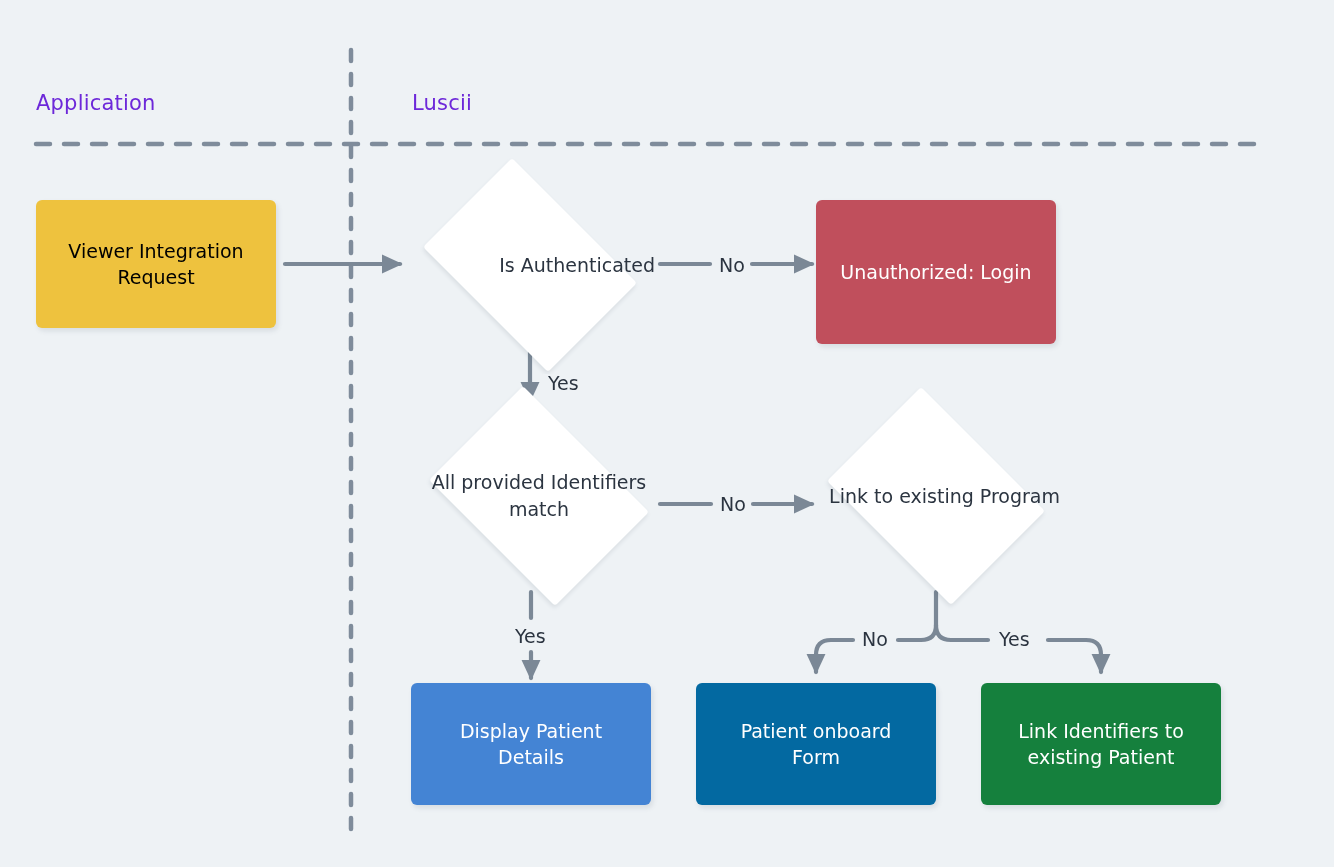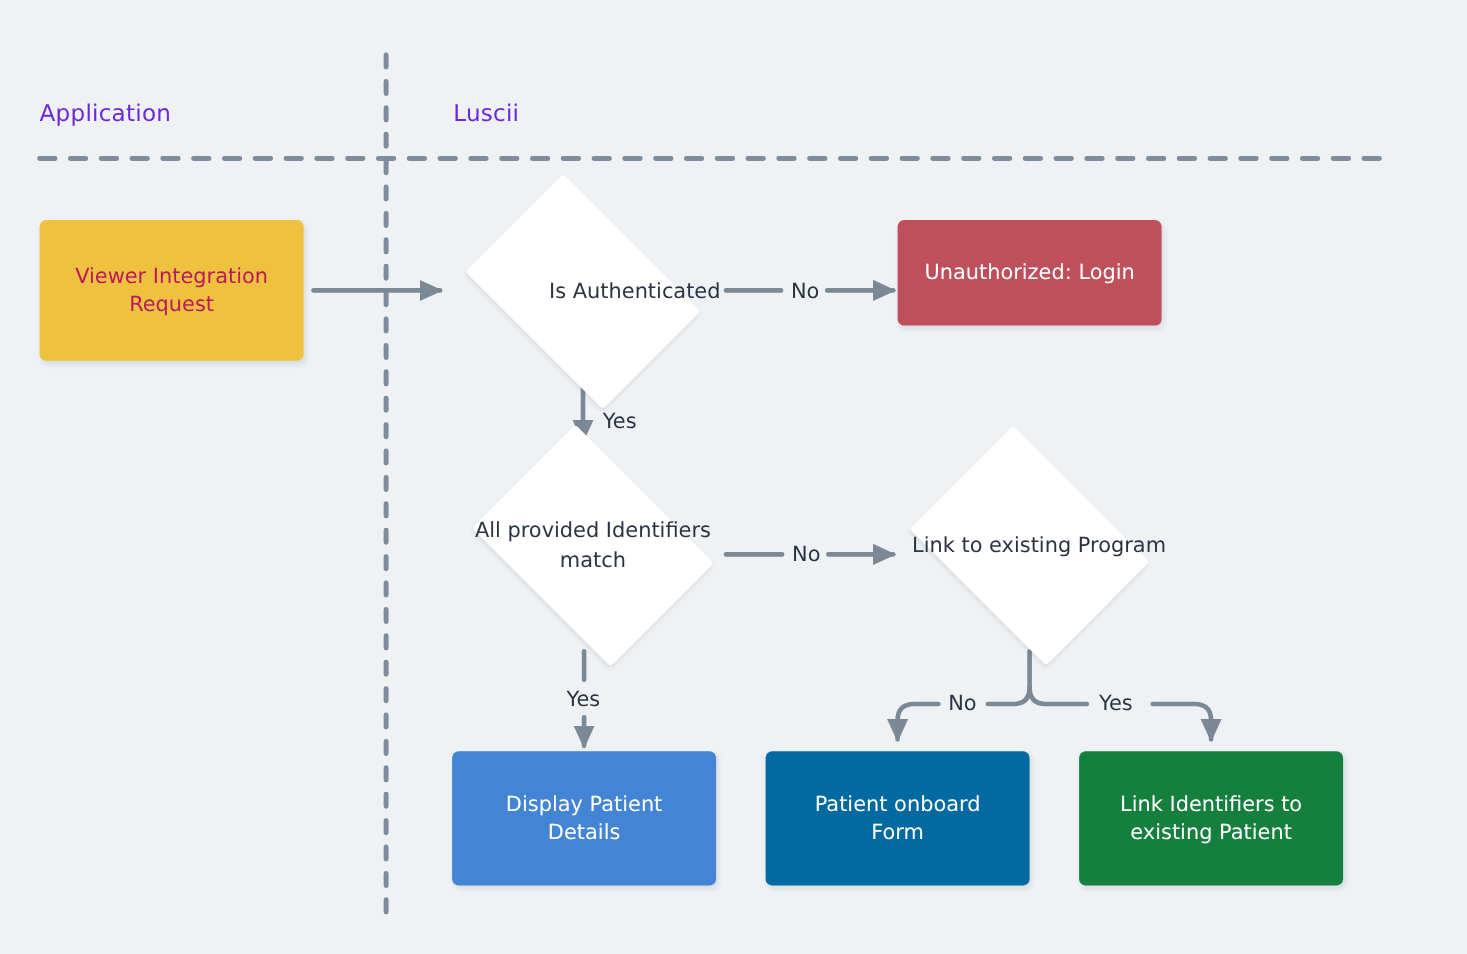--- a/index.html
+++ b/index.html
@@ -129,35 +129,35 @@
       <path d="M 853 640 L 831 640 Q 816 640 816 655 L 816 672" marker-end="url(#arrow)"></path>
 
       <path d="M 936 625 Q 936 640 951 640 L 988 640"></path>
       <path d="M 1048 640 L 1086 640 Q 1101 640 1101 655 L 1101 672" marker-end="url(#arrow)"></path>
     </g>
   </svg>
 
   <div class="lane-label" style="left:36px; top:91px;">Application</div>
   <div class="lane-label" style="left:412px; top:91px;">Luscii</div>
 
-  <div class="node box" style="left:36px; top:200px; width:240px; height:128px; background:#eec23e; color:#be185d; flex-direction:column;">
+  <div class="node box" style="left:36px; top:200px; width:240px; height:128px; background:#eec23e; color:#000000; flex-direction:column;">
     <span class="txt">Viewer Integration</span>
     <span class="txt">Request</span>
   </div>
 
   <div class="diamond-wrap" style="left:405px; top:176px; width:250px; height:178px;">
     <div class="diamond-shape"></div>
     <div class="diamond-label">
       <div>
         <span class="txt">Is Authenticated</span>
       </div>
     </div>
   </div>
 
-  <div class="node box" style="left:816px; top:200px; width:240px; height:96px; background:#c04f5c; color:#ffffff;">
+  <div class="node box" style="left:816px; top:200px; width:240px; height:144px; background:#c04f5c; color:#ffffff;">
     <span class="txt">Unauthorized: Login</span>
   </div>
 
   <div class="diamond-wrap" style="left:413px; top:402px; width:252px; height:188px;">
     <div class="diamond-shape"></div>
     <div class="diamond-label">
       <div>
         <span class="txt">All provided</span>
         <span class="txt">Identifiers match</span>
       </div>

